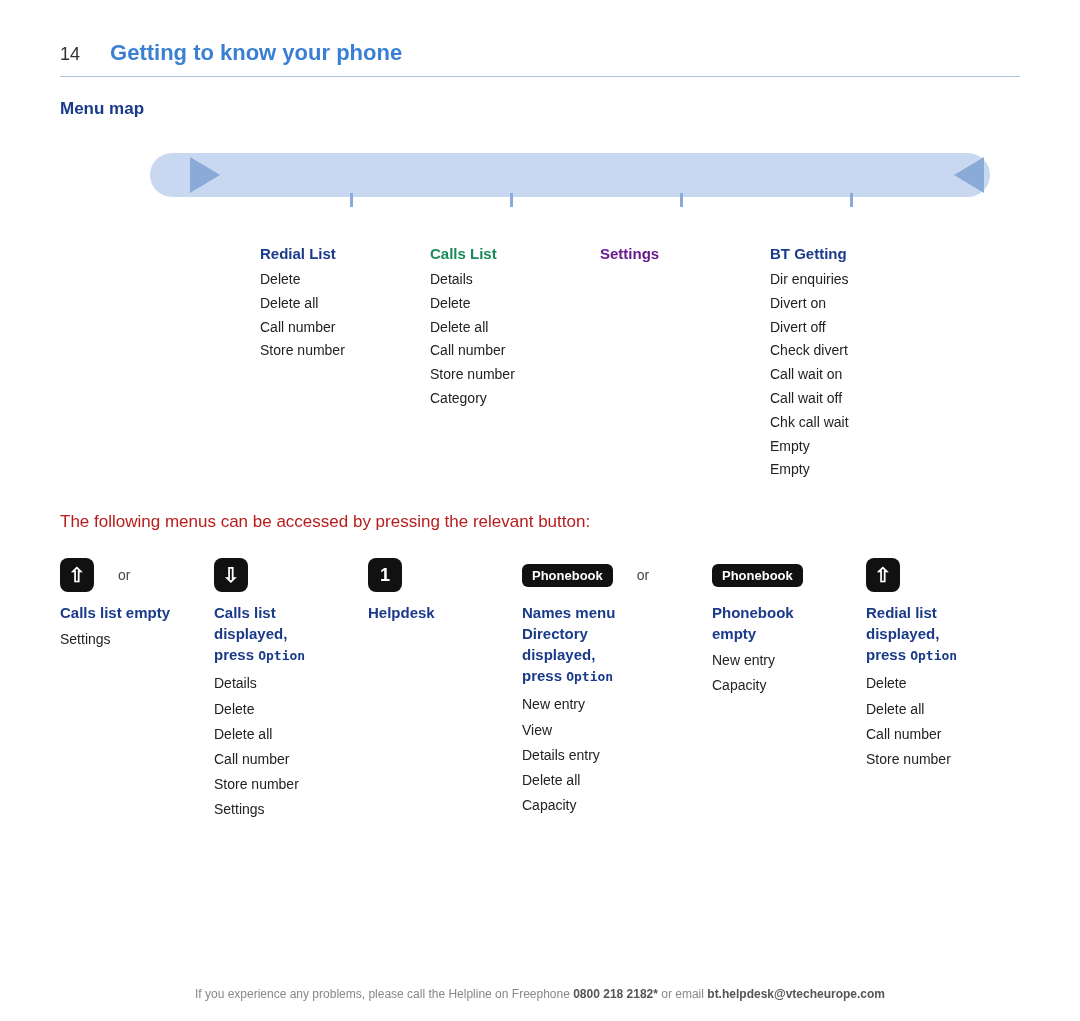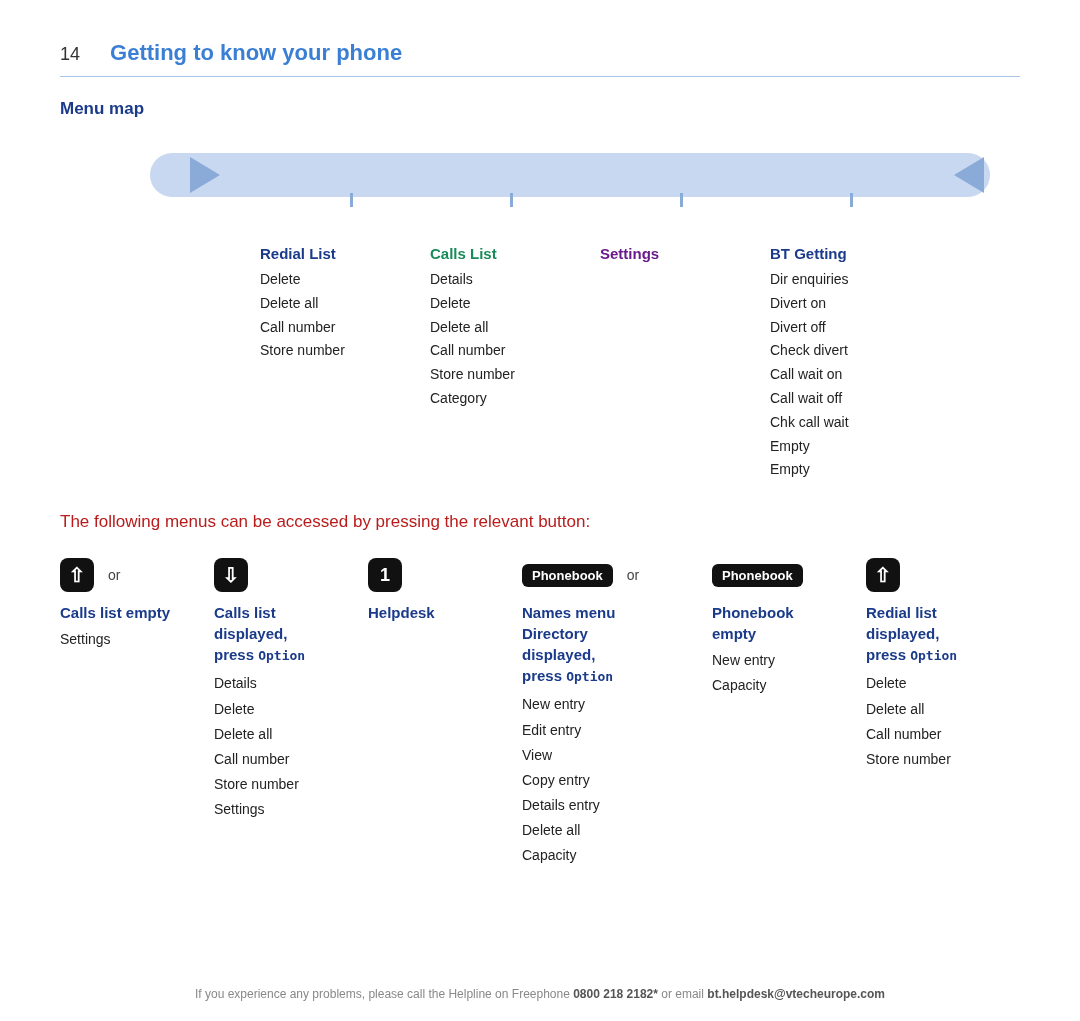--- a/index.html
+++ b/index.html
@@ -169,21 +169,21 @@
       font-size: 13px;
       font-weight: bold;
       padding: 4px 10px;
       border-radius: 6px;
       display: inline-block;
     }
 
     .or-text {
       font-size: 14px;
       color: #444;
-      margin: 0 6px;
+      margin: 0 16px;
     }
 
     .col-header-blue {
       font-weight: bold;
       color: #1a3a8a;
       font-size: 15px;
       margin-bottom: 4px;
       line-height: 1.4;
     }
 
@@ -334,23 +334,21 @@
   <div class="bottom-col" style="min-width:190px;">
     <div class="icon-row">
       <span class="phonebook-badge">Phonebook</span>
       <span class="or-text">or</span>
     </div>
     <div class="col-header-blue">
       Names menu<br>Directory<br>displayed,<br>press <span class="option-text" style="font-family:monospace; font-size:13px;">Option</span>
     </div>
     <ul class="col-items" style="margin-top:6px;">
       <li>New entry</li>
-      <li>Edit entry</li>
       <li>View</li>
-      <li>Copy entry</li>
       <li>Details entry</li>
       <li>Delete all</li>
       <li>Capacity</li>
     </ul>
   </div>
 
   <div class="bottom-col">
     <div class="icon-row">
       <span class="phonebook-badge">Phonebook</span>
     </div>

